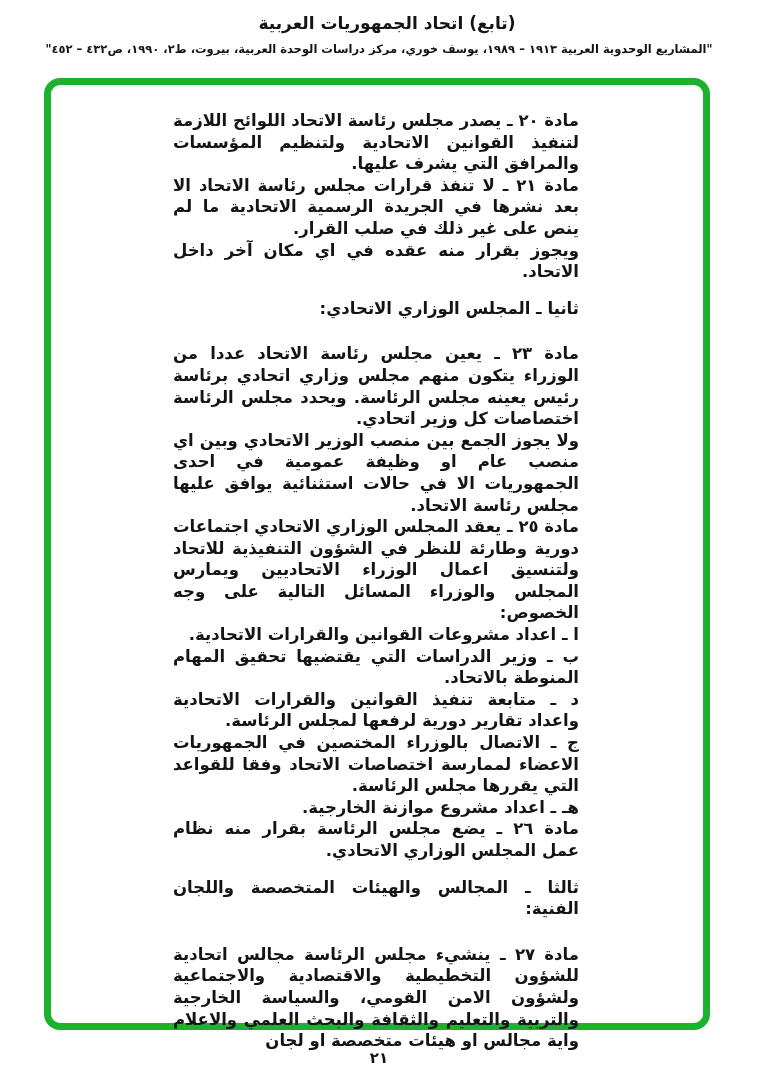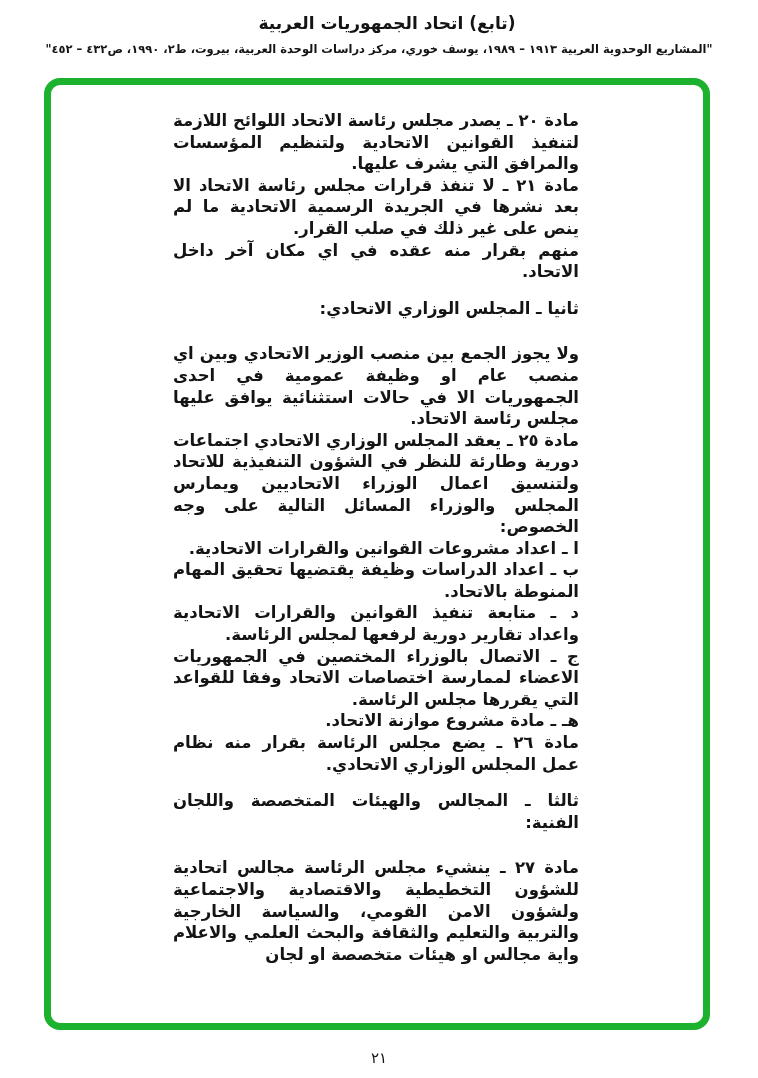--- a/index.html
+++ b/index.html
@@ -71,44 +71,45 @@
   .text-column p .lead {
     font-weight: 800;
   }
   .page-number {
     position: absolute;
     bottom: 11px;
     left: 0;
     width: 758px;
     text-align: center;
     font-size: 15px;
-    font-weight: 400;
+    font-weight: 700;
     direction: rtl;
   }
 </style>
 </head>
 <body>
 
 <div class="page-header">
   <div class="doc-title">(تابع) اتحاد الجمهوريات العربية</div>
   <div class="doc-citation">"المشاريع الوحدوية العربية ١٩١٣ – ١٩٨٩، يوسف خوري، مركز دراسات الوحدة العربية، بيروت، ط٢، ١٩٩٠، ص٤٣٢ – ٤٥٢"</div>
 </div>
 
 <div class="green-frame" style="border-color: rgb(28, 178, 45);"></div>
 
 <div class="text-column">
     <p class="article"><span class="lead">مادة ٢٠ ـ </span>يصدر مجلس رئاسة الاتحاد اللوائح اللازمة لتنفيذ القوانين الاتحادية ولتنظيم المؤسسات والمرافق التي يشرف عليها.</p>
     <p class="article"><span class="lead">مادة ٢١ ـ </span>لا تنفذ قرارات مجلس رئاسة الاتحاد الا بعد نشرها في الجريدة الرسمية الاتحادية ما لم ينص على غير ذلك في صلب القرار.</p>
-    <p class="para">منهم بقرار منه عقده في اي مكان آخر داخل الاتحاد.</p>
+    <p class="para">ويجوز بقرار منه عقده في اي مكان آخر داخل الاتحاد.</p>
     <p class="heading">ثانيا ـ المجلس الوزاري الاتحادي:</p>
+    <p class="article"><span class="lead">مادة ٢٣ ـ </span>يعين مجلس رئاسة الاتحاد عددا من الوزراء يتكون منهم مجلس وزاري اتحادي برئاسة رئيس يعينه مجلس الرئاسة. ويحدد مجلس الرئاسة اختصاصات كل وزير اتحادي.</p>
     <p class="para">ولا يجوز الجمع بين منصب الوزير الاتحادي وبين اي منصب عام او وظيفة عمومية في احدى الجمهوريات الا في حالات استثنائية يوافق عليها مجلس رئاسة الاتحاد.</p>
     <p class="article"><span class="lead">مادة ٢٥ ـ </span>يعقد المجلس الوزاري الاتحادي اجتماعات دورية وطارئة للنظر في الشؤون التنفيذية للاتحاد ولتنسيق اعمال الوزراء الاتحاديين ويمارس المجلس والوزراء المسائل التالية على وجه الخصوص:</p>
     <p class="item">ا ـ اعداد مشروعات القوانين والقرارات الاتحادية.</p>
-    <p class="item">ب ـ اعداد الدراسات وظيفة يقتضيها تحقيق المهام المنوطة بالاتحاد.</p>
+    <p class="item">ب ـ وزير الدراسات التي يقتضيها تحقيق المهام المنوطة بالاتحاد.</p>
     <p class="item">د ـ متابعة تنفيذ القوانين والقرارات الاتحادية واعداد تقارير دورية لرفعها لمجلس الرئاسة.</p>
     <p class="item">ج ـ الاتصال بالوزراء المختصين في الجمهوريات الاعضاء لممارسة اختصاصات الاتحاد وفقا للقواعد التي يقررها مجلس الرئاسة.</p>
-    <p class="item">هـ ـ مادة مشروع موازنة الاتحاد.</p>
+    <p class="item">هـ ـ اعداد مشروع موازنة الخارجية.</p>
     <p class="article"><span class="lead">مادة ٢٦ ـ </span>يضع مجلس الرئاسة بقرار منه نظام عمل المجلس الوزاري الاتحادي.</p>
     <p class="heading">ثالثا ـ المجالس والهيئات المتخصصة واللجان الفنية:</p>
     <p class="article"><span class="lead">مادة ٢٧ ـ </span>ينشيء مجلس الرئاسة مجالس اتحادية للشؤون التخطيطية والاقتصادية والاجتماعية ولشؤون الامن القومي، والسياسة الخارجية والتربية والتعليم والثقافة والبحث العلمي والاعلام واية مجالس او هيئات متخصصة او لجان</p>
   </div>
 
 <div class="page-number">٢١</div>
 
 </body></html>

